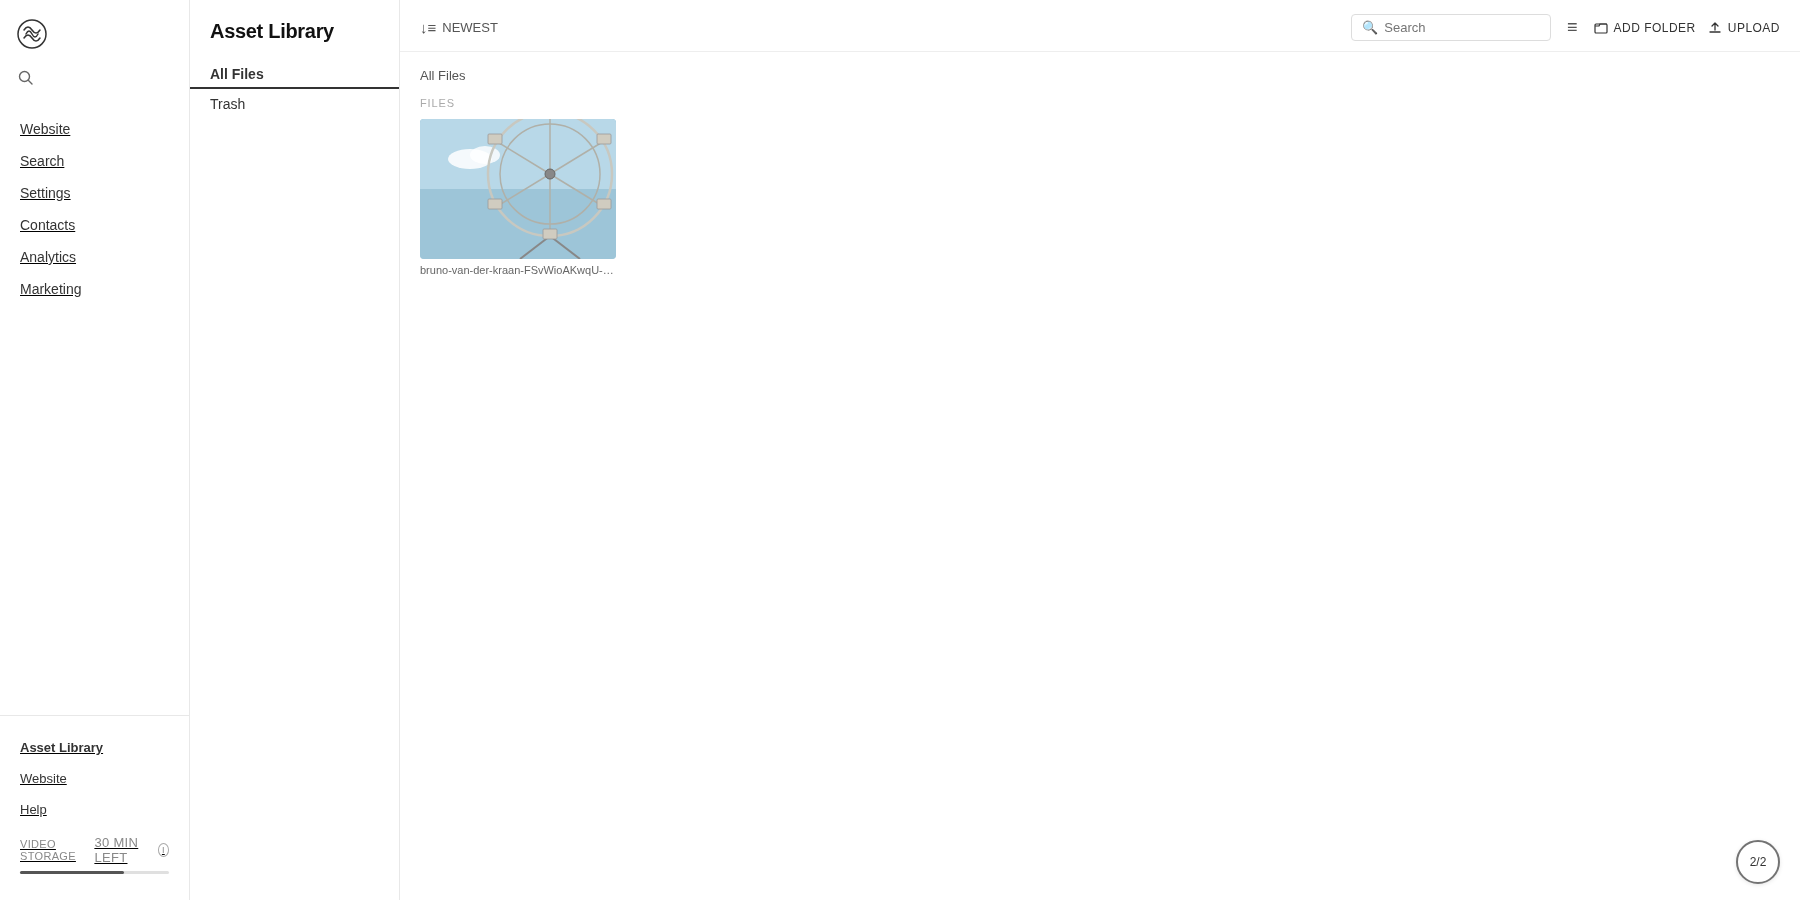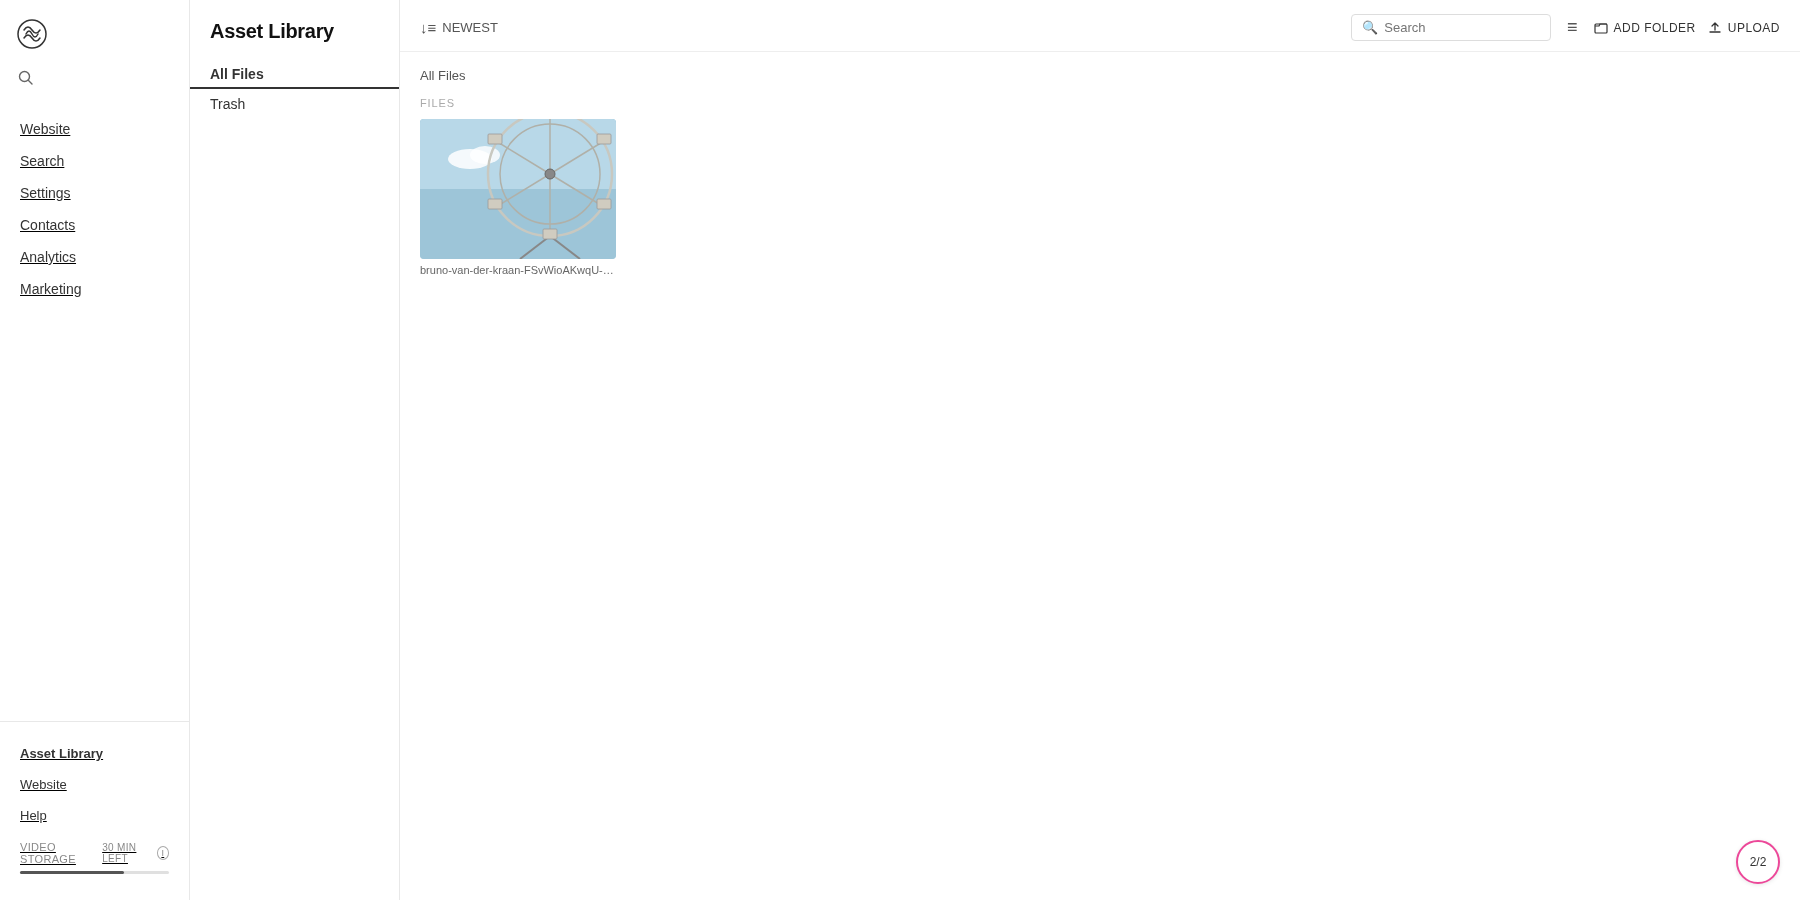--- a/index.html
+++ b/index.html
@@ -76,21 +76,21 @@
       border-radius: 2px;
       width: 100%;
     }
     .storage-bar-fill {
       height: 3px;
       background: #555;
       border-radius: 2px;
       width: 70%;
     }
     .storage-time {
-      font-size: 10px;
+      font-size: 13px;
       color: #888;
     }
     .info-icon-circle {
       display: inline-flex;
       align-items: center;
       justify-content: center;
       width: 14px;
       height: 14px;
       border: 1px solid #aaa;
       border-radius: 50%;
@@ -248,21 +248,21 @@
     }
 
     
     .bottom-badge {
       position: fixed;
       bottom: 16px;
       right: 20px;
       width: 44px;
       height: 44px;
       border-radius: 50%;
-      border: 2px solid #ec4899;
+      border: 2px solid #737373;
       background: #fff;
       display: flex;
       align-items: center;
       justify-content: center;
       font-size: 12px;
       color: #333;
       font-weight: 500;
       cursor: pointer;
       box-shadow: 0 1px 4px rgba(0,0,0,0.1);
     }

